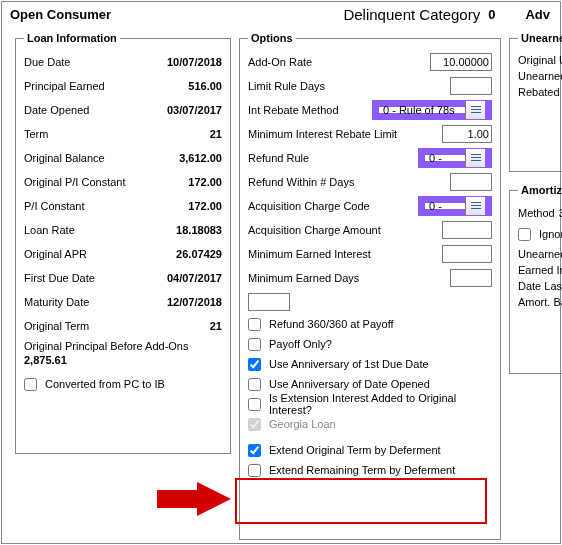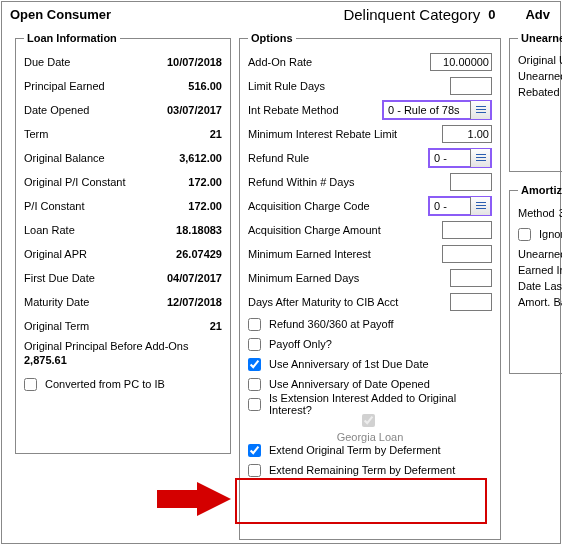--- a/index.html
+++ b/index.html
@@ -51,36 +51,36 @@
   .row { display: flex; align-items: center; height: 24px; }
   .row .lbl { flex: 1; }
   .row .val { font-weight: bold; text-align: right; min-width: 70px; }
   .row input[type="text"] {
     width: 62px; height: 18px; font-size: 11px;
     border: 1px solid #7a7a7a; padding: 0 2px; text-align: right;
     font-family: inherit;
   }
   .row .combo {
     display: inline-flex; align-items: center;
-    border: 2px solid #8b5cf6; height: 20px; background: #fff;
+    border: 7px solid #8b5cf6; height: 20px; background: #fff;
   }
   .row .combo .combo-text {
     width: 68px; padding: 0 4px; font-size: 11px; white-space: nowrap; overflow: hidden;
   }
   .row .combo .combo-text.narrow { width: 40px; }
   .row .combo .combo-btn {
     width: 20px; height: 18px; border-left: 1px solid #7a7a7a;
     display: flex; align-items: center; justify-content: center;
     background: linear-gradient(#fdfdfd,#e4e4e4);
   }
   .combo-btn svg { display: block; }
 
   .chk-row { display: flex; align-items: center; height: 20px; gap: 4px; }
   .chk-row input[type="checkbox"] { margin: 0 4px 0 0; width: 13px; height: 13px; }
-  .chk-row.disabled { color: #888; flex-direction: column; }
+  .chk-row.disabled { color: #888; }
   .chk-row.disabled input { accent-color: #888; }
 
   .multi-line { margin-top: 2px; }
   .multi-line .val { display:block; text-align:left; font-weight:bold; margin-top:2px; }
 
   .highlight-box {
     position: absolute;
     border: 2px solid #d40000;
     left: 233px; top: 476px;
     width: 252px; height: 46px;
@@ -236,21 +236,20 @@
     </div>
     <div class="row">
         <span class="lbl">Minimum Earned Interest</span>
       <input type="text" style="width: 50px;" value="">
     </div>
     <div class="row">
         <span class="lbl">Minimum Earned Days</span>
       <input type="text" style="width: 42px;" value="">
     </div>
     <div class="row">
-        <span class="lbl">Days After Maturity to CIB Acct</span>
       <input type="text" style="width: 42px;" value="">
     </div>
 
     <div class="chk-row">
         <input type="checkbox" style="">
         <span>Refund 360/360 at Payoff</span>
       </div>
     <div class="chk-row">
         <input type="checkbox" style="">
         <span>Payoff Only?</span>

